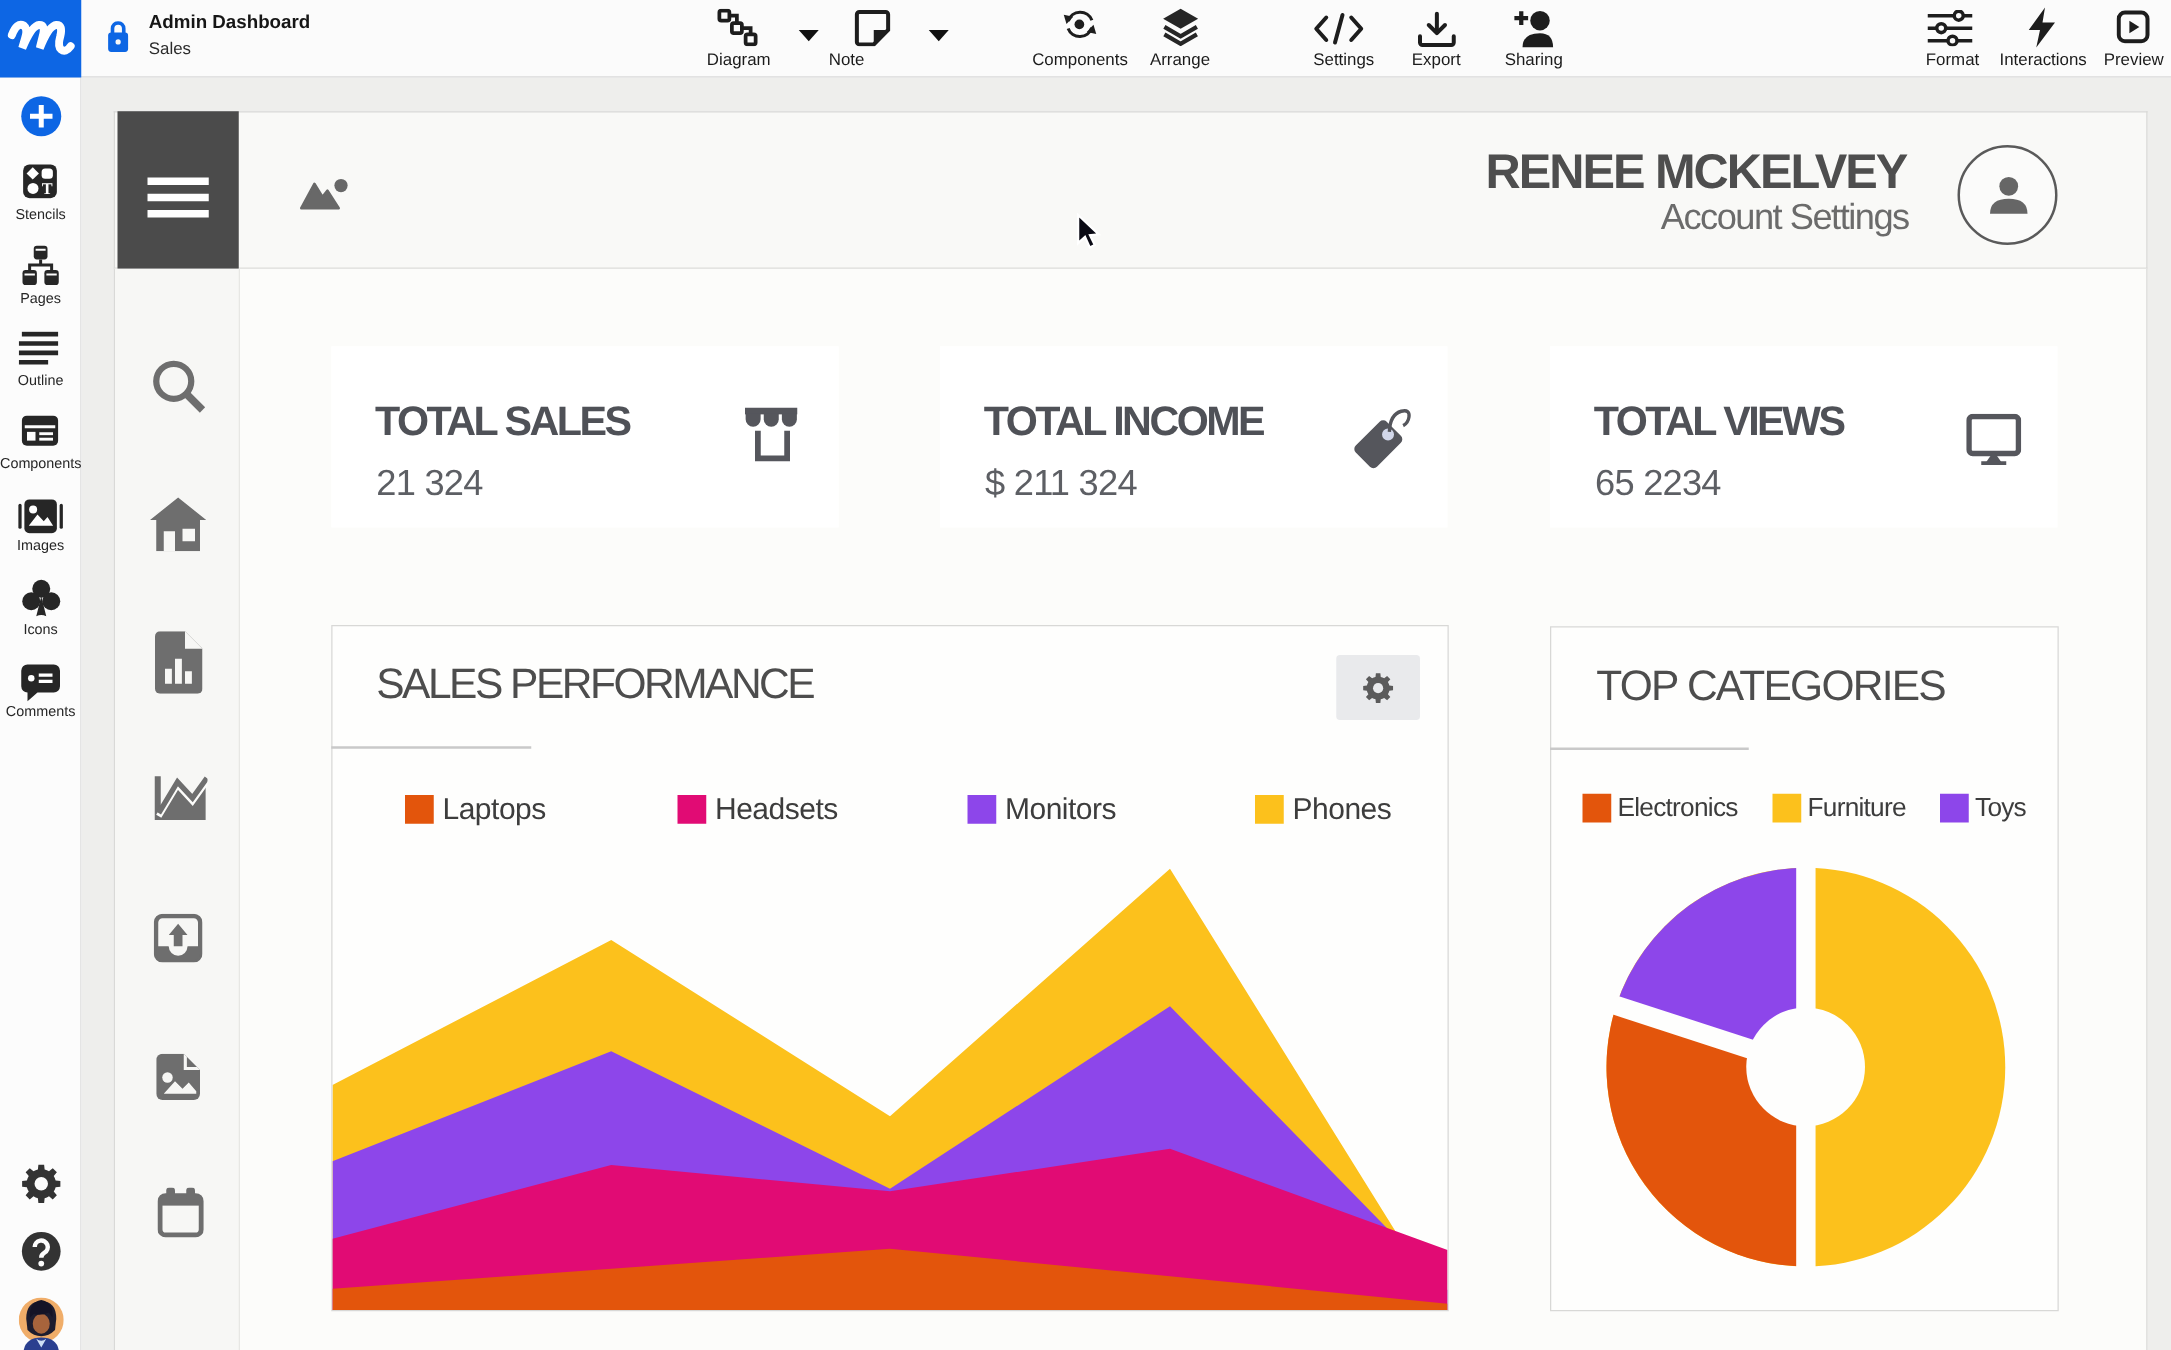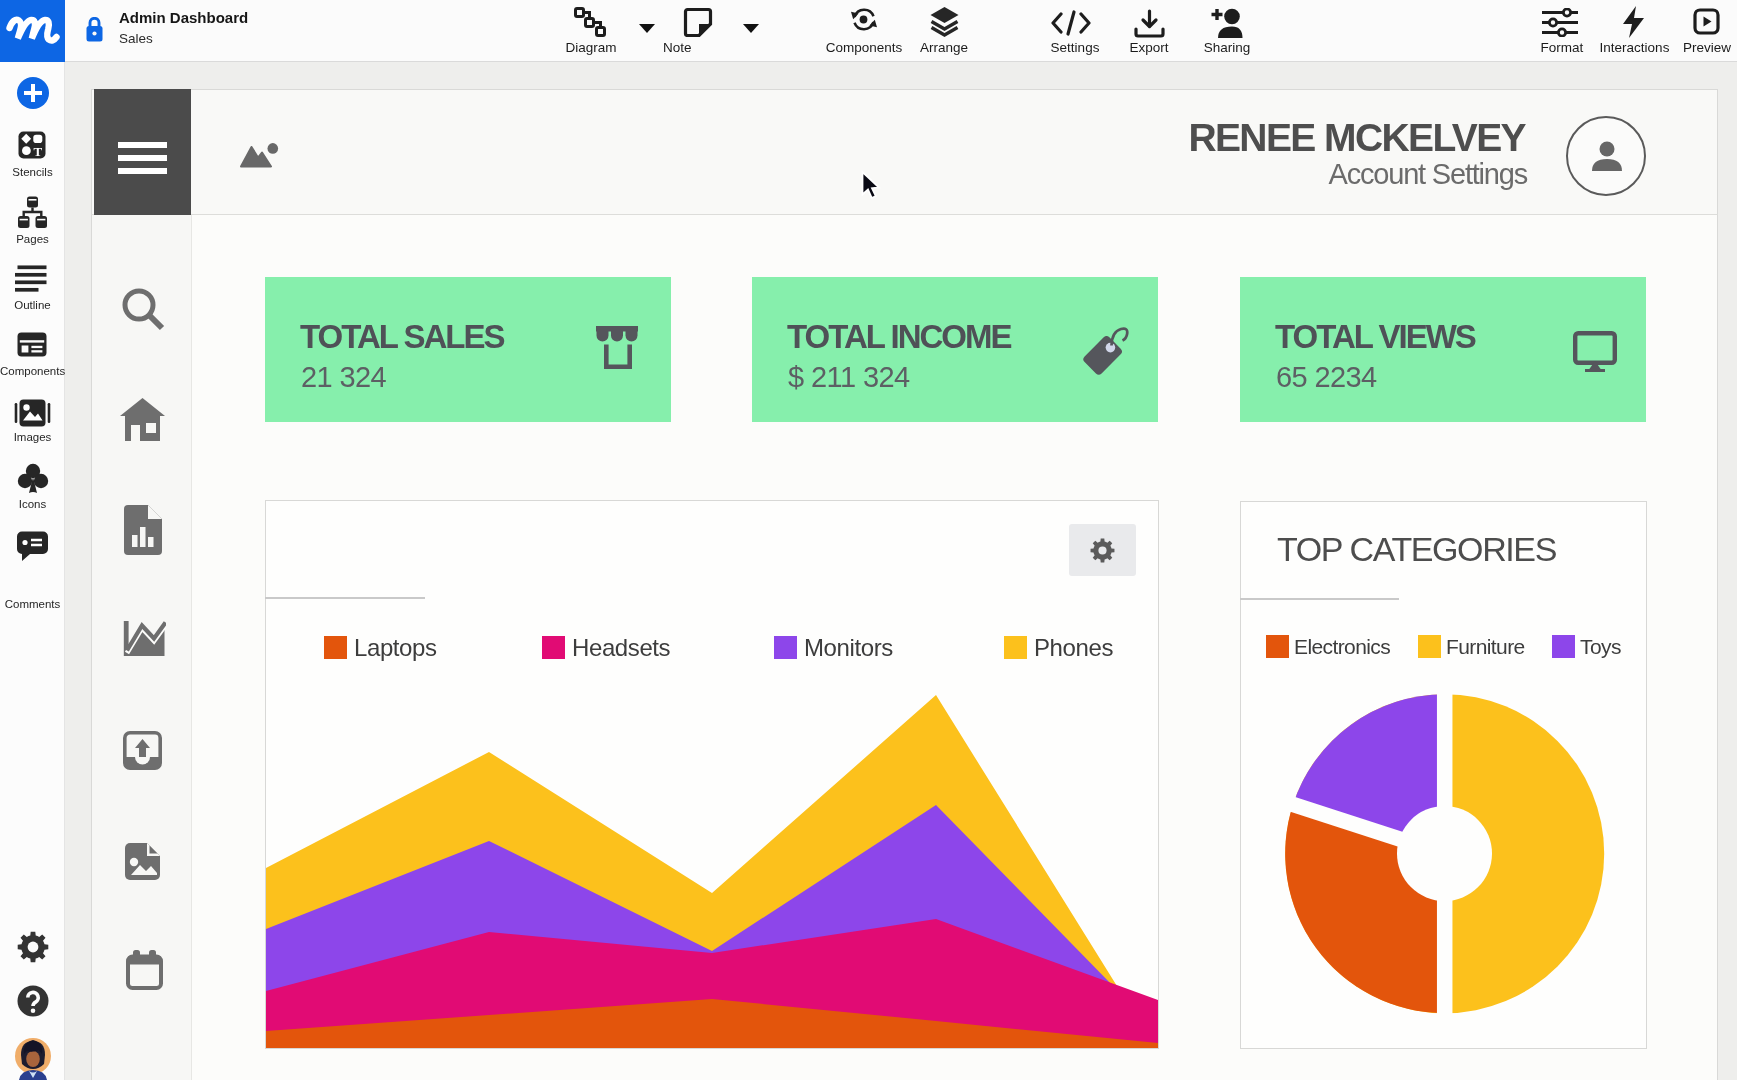--- a/index.html
+++ b/index.html
@@ -10,23 +10,23 @@
   #topbar { left:0; top:0; width:1737px; height:62px; background:#fbfbfb; border-bottom:1px solid #dadada; z-index:5; }
   #logo { left:0; top:0; width:65px; height:62px; background:#0d66e4; color:#fff; }
   #sidebar { left:0; top:62px; width:65px; height:1018px; background:#fcfcfc; border-right:1px solid #e4e4e4; z-index:5; }
   .sblabel { font-size:11.5px; color:#262626; width:65px; text-align:center; position:absolute; }
   .tblabel { font-size:13.5px; color:#1b1b1b; position:absolute; white-space:nowrap; }
   
   #page { left:91px; top:89px; width:1627px; height:991px; background:#fcfcfa; border:1px solid #d9d9d7; border-bottom:none; }
   #mhead { left:91px; top:89px; width:1627px; height:126px; background:#f9f9f7; border:1px solid #d9d9d7; border-bottom:1px solid #ddddda; }
   #burger { left:94px; top:89px; width:97px; height:126px; background:#4b4b4b; }
   #mnav { left:92px; top:215px; width:100px; height:865px; background:#f7f7f5; border-right:1px solid #e7e7e4; }
-  .card { position:absolute; top:277px; width:406px; height:145px; background:#86efac; }
+  .card { position:absolute; top:277px; width:406px; height:145px; background:#ffffff; }
   .cardtitle { position:absolute; left:35px; top:41px; font-size:33px; font-weight:bold; color:#4f5157; letter-spacing:-2px; }
-  .cardval { position:absolute; left:36px; top:84px; font-size:29px; color:#5d5f64; letter-spacing:-0.6px; }
+  .cardval { position:absolute; left:36px; top:94px; font-size:29px; color:#5d5f64; letter-spacing:-0.6px; }
   .panel { position:absolute; background:#fefefd; border:1px solid #d8d8d6; }
   .ptitle { position:absolute; font-size:34px; color:#4d4d4d; letter-spacing:-2px; }
   .legsq { position:absolute; width:23px; height:23px; }
   .legtxt { position:absolute; font-size:24px; color:#3d3d3d; letter-spacing:-0.4px; }
   .legtxt2 { position:absolute; font-size:21px; color:#3d3d3d; letter-spacing:-0.6px; }
 </style>
 </head>
 <body>
 
 <div class="abs" style="left:65px;top:62px;width:1672px;height:1018px;background:#eeeeec;"></div>
@@ -132,20 +132,21 @@
   <div class="cardval">65 2234</div>
 
   <svg class="abs" style="left:333px;top:54px" width="44" height="41" viewBox="0 0 44 41">
     <rect x="2.2" y="2.2" width="39.6" height="29.6" rx="3" fill="none" stroke="#55565c" stroke-width="4.4"></rect>
     <path d="M22 30 L29 40 H15 Z" fill="#55565c"></path>
     <rect x="12" y="38" width="20" height="3" fill="#55565c"></rect>
   </svg>
 </div>
 
 <div class="panel" style="left:265px;top:500px;width:894px;height:549px;">
+  <div class="ptitle" style="left:35px;top:27px;">SALES PERFORMANCE</div>
   <div class="abs" style="left:803px;top:23px;width:67px;height:52px;background:#e9eaec;border-radius:3px;">
     <svg class="abs" style="left:21px;top:14px" width="25" height="25" viewBox="0 0 32 32">
       <path d="M13.3 4.5 L13.7 0.7 L18.3 0.7 L18.7 4.5 L20.5 5.1 L22.2 6.0 L25.2 3.5 L28.5 6.8 L26.0 9.8 L26.9 11.5 L27.5 13.3 L31.3 13.7 L31.3 18.3 L27.5 18.7 L26.9 20.5 L26.0 22.2 L28.5 25.2 L25.2 28.5 L22.2 26.0 L20.5 26.9 L18.7 27.5 L18.3 31.3 L13.7 31.3 L13.3 27.5 L11.5 26.9 L9.8 26.0 L6.8 28.5 L3.5 25.2 L6.0 22.2 L5.1 20.5 L4.5 18.7 L0.7 18.3 L0.7 13.7 L4.5 13.3 L5.1 11.5 L6.0 9.8 L3.5 6.8 L6.8 3.5 L9.8 6.0 L11.5 5.1 Z" fill="#5b5b5b"></path>
       <circle cx="16" cy="16" r="5.2" fill="#e9eaec"></circle>
     </svg>
   </div>
   <div class="abs" style="left:-1px;top:96px;width:160px;border-top:2px solid #c9c9c9;"></div>
   <div class="legsq" style="left:58px;top:135px;background:#e3550c;"></div>
   <div class="legtxt" style="left:88px;top:133px;">Laptops</div>
   <div class="legsq" style="left:276px;top:135px;background:#e10b74;"></div>
@@ -354,21 +355,21 @@
     <circle cx="24" cy="18" r="7.2" fill="#262626"></circle>
     <path d="M16 14 L20 30 Q16 28 12 30 Z" fill="#262626"></path>
   </svg>
   <div class="sblabel" style="top:498px;">Icons</div>
 
   <svg class="abs" style="left:16px;top:531px" width="33" height="31" viewBox="0 0 33 31">
     <path d="M6 0.5 H27 A5 5 0 0 1 32 5.5 V18 A5 5 0 0 1 27 23 H14 L6 30 V23 A5 5 0 0 1 1 18 V5.5 A5 5 0 0 1 6 0.5 Z" fill="#262626"></path>
     <circle cx="9" cy="11.5" r="2.6" fill="#fff"></circle>
     <path d="M15 9 H26 M15 14 H26" stroke="#fff" stroke-width="2.6"></path>
   </svg>
-  <div class="sblabel" style="top:564px;margin-top:34px;">Comments</div>
+  <div class="sblabel" style="top:564px;">Comments</div>
 
   <svg class="abs" style="left:17px;top:931px" width="32" height="32" viewBox="0 0 32 32">
     <path d="M13.3 4.5 L13.7 0.7 L18.3 0.7 L18.7 4.5 L20.5 5.1 L22.2 6.0 L25.2 3.5 L28.5 6.8 L26.0 9.8 L26.9 11.5 L27.5 13.3 L31.3 13.7 L31.3 18.3 L27.5 18.7 L26.9 20.5 L26.0 22.2 L28.5 25.2 L25.2 28.5 L22.2 26.0 L20.5 26.9 L18.7 27.5 L18.3 31.3 L13.7 31.3 L13.3 27.5 L11.5 26.9 L9.8 26.0 L6.8 28.5 L3.5 25.2 L6.0 22.2 L5.1 20.5 L4.5 18.7 L0.7 18.3 L0.7 13.7 L4.5 13.3 L5.1 11.5 L6.0 9.8 L3.5 6.8 L6.8 3.5 L9.8 6.0 L11.5 5.1 Z" fill="#333"></path>
     <circle cx="16" cy="16" r="5.4" fill="#fcfcfc"></circle>
   </svg>
 
   <svg class="abs" style="left:17px;top:985px" width="32" height="32" viewBox="0 0 32 32">
     <circle cx="16" cy="16" r="15.5" fill="#333"></circle>
     <path d="M10.8 12.6 a5.2 5.2 0 1 1 7.8 4.5 q-2.6 1.5 -2.6 4" fill="none" stroke="#fcfcfc" stroke-width="3.6"></path>
     <circle cx="16" cy="25.8" r="2.3" fill="#fcfcfc"></circle>

